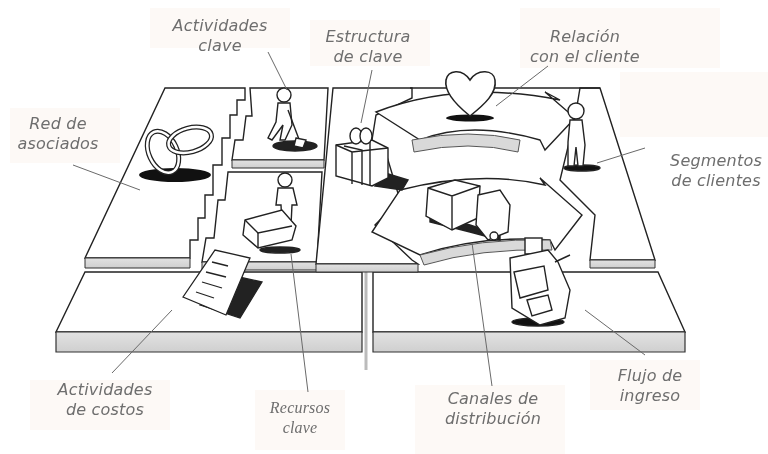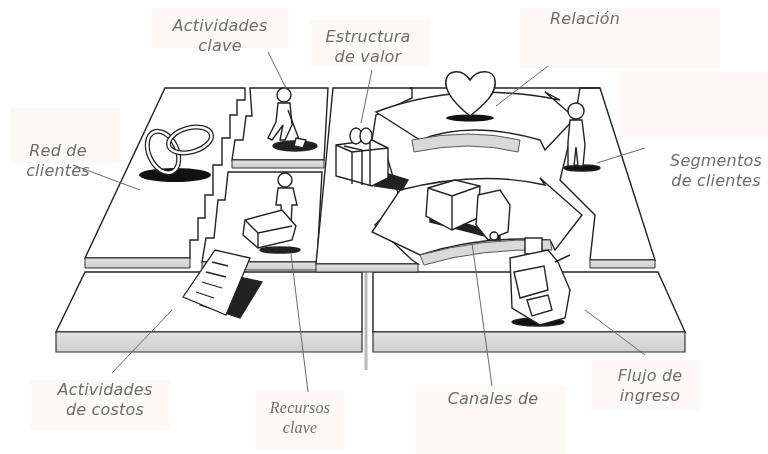--- a/index.html
+++ b/index.html
@@ -171,41 +171,43 @@
       <line x1="585" y1="310" x2="645" y2="355"></line>
     </g>
   </svg>
 
   <div class="lbl" style="left:168px;top:16px;width:104px;">
     <span>Actividades</span>
     <span>clave</span>
   </div>
   <div class="lbl" style="left:318px;top:27px;width:100px;">
     <span>Estructura</span>
-    <span>de valor</span>
-  </div>
-  <div class="lbl" style="left:515px;top:9px;width:140px;">
+    <span>de clave</span>
+  </div>
+  <div class="lbl" style="left:515px;top:27px;width:140px;">
     <span>Relación</span>
-  </div>
-  <div class="lbl" style="left:8px;top:114px;width:100px;margin-top:27px;">
+    <span>con el cliente</span>
+  </div>
+  <div class="lbl" style="left:8px;top:114px;width:100px;">
     <span>Red de</span>
-    <span>clientes</span>
+    <span>asociados</span>
   </div>
   <div class="lbl" style="left:651px;top:103px;width:130px;margin-top:48px;">
     <span>Segmentos</span>
     <span>de clientes</span>
   </div>
   <div class="lbl" style="left:45px;top:380px;width:120px;">
     <span>Actividades</span>
     <span>de costos</span>
   </div>
   <div class="lbl" style="left:255px;top:398px;width:90px;font-family:Liberation Serif, serif;">
     <span>Recursos</span>
     <span>clave</span>
   </div>
   <div class="lbl" style="left:428px;top:389px;width:130px;">
     <span>Canales de</span>
+    <span>distribución</span>
   </div>
   <div class="lbl" style="left:600px;top:366px;width:100px;">
     <span>Flujo de</span>
     <span>ingreso</span>
   </div>
 </div>
 
 </body></html>

